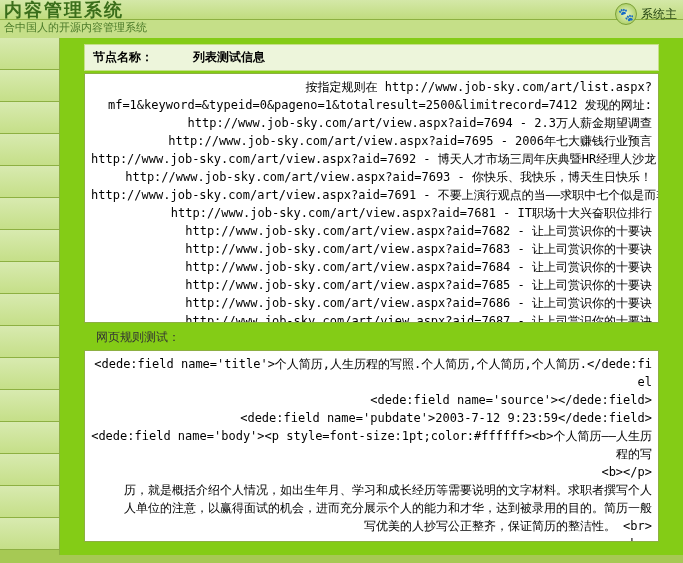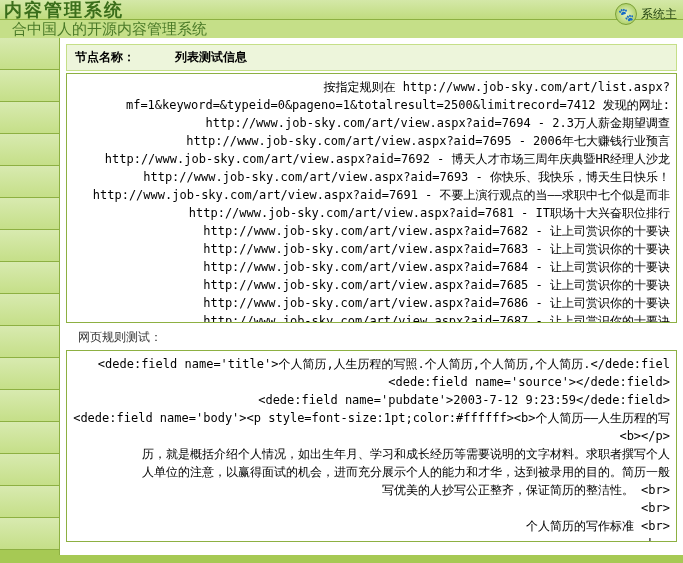--- a/index.html
+++ b/index.html
@@ -1,26 +1,26 @@
 <!DOCTYPE html>
 <html><head>
 <meta charset="utf-8">
 <style>
 * { margin: 0; padding: 0; box-sizing: border-box; }
 body { font-family: "SimSun", "宋体", Arial, sans-serif; font-size: 12px; background: #a6c954; width: 683px; height: 563px; overflow: hidden; }
 .header { height: 20px; background: linear-gradient(#d4e8a8, #c0dc7e); border-bottom: 1px solid #8db042; display: flex; align-items: center; padding-left: 4px; position: relative; }
 .title-main { font-size: 18px; font-weight: bold; color: #3a6e1a; letter-spacing: 2px; }
-.subtitle-row { height: 18px; background: #c5df88; font-size: 15px; color: #4a7a28; padding-left: 12px; display: flex; align-items: center; }
+.subtitle-row { height: 18px; background: #c5df88; font-size: 11px; color: #4a7a28; padding-left: 4px; display: flex; }
 .sys-right { position: absolute; right: 6px; top: 3px; display: flex; align-items: center; gap: 4px; }
 .paw-icon { width: 22px; height: 22px; border-radius: 50%; background: radial-gradient(circle, #e8f5c8, #9bc44a); border: 1px solid #7ba038; display: flex; align-items: center; justify-content: center; font-size: 13px; color: #3a6e1a; }
 .sys-label { color: #1a3a0a; font-size: 12px; }
 .layout { display: flex; height: calc(100% - 46px); }
 .sidebar { width: 60px; background: #a6c954; border-right: 1px solid #8db042; }
 .sidebar-item { height: 32px; border-bottom: 1px solid #8db042; background: linear-gradient(#d8eab0, #c5df88); }
-.main { flex: 1; background: #ffffff; padding: 6px 6px; overflow: hidden; display: flex; flex-direction: column; }
+.main { flex: 1; background: #84cc16; padding: 6px 24px; overflow: hidden; display: flex; flex-direction: column; }
 .node-row { display: flex; align-items: center; background: #edf5db; border: 1px solid #c5df88; padding: 4px 8px; margin-bottom: 2px; }
 .node-label { font-weight: bold; color: #000; margin-right: 40px; }
 .node-value { font-weight: bold; color: #000; }
 .section-label { padding: 6px 2px 4px 12px; color: #333; }
 .text-box { border: 1px solid #8db042; background: #fff; padding: 4px 6px; font-family: "SimSun", monospace; font-size: 12px; line-height: 18px; color: #000; overflow: hidden; white-space: pre; text-align: right; }
 .box1 { height: 250px; }
 .box2 { height: 192px; white-space: pre-wrap; word-break: break-all; }
 </style>
 </head>
 <body>

